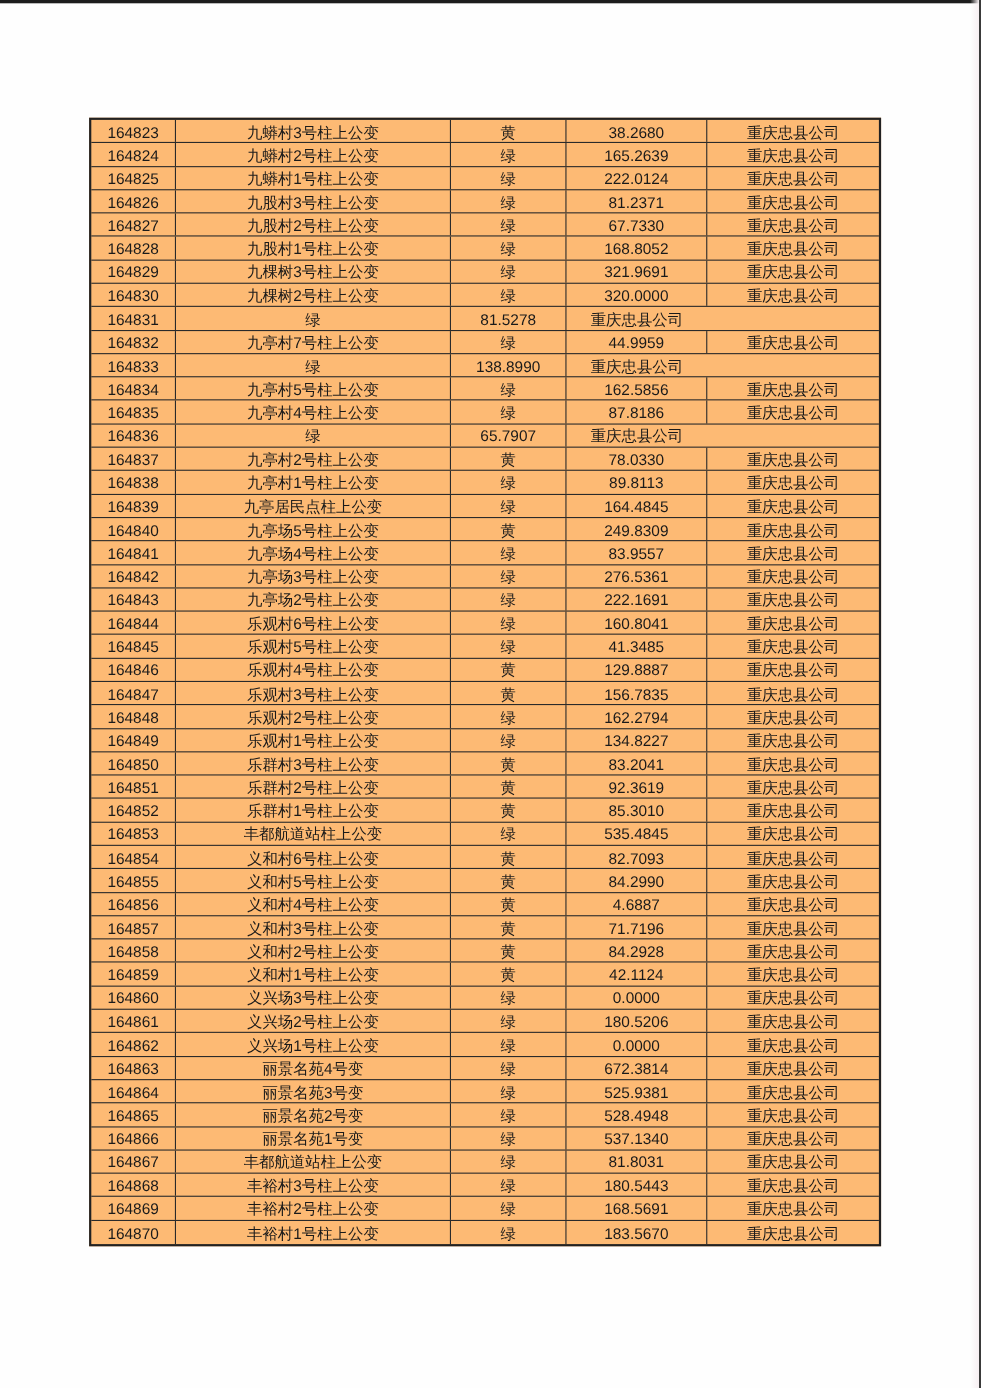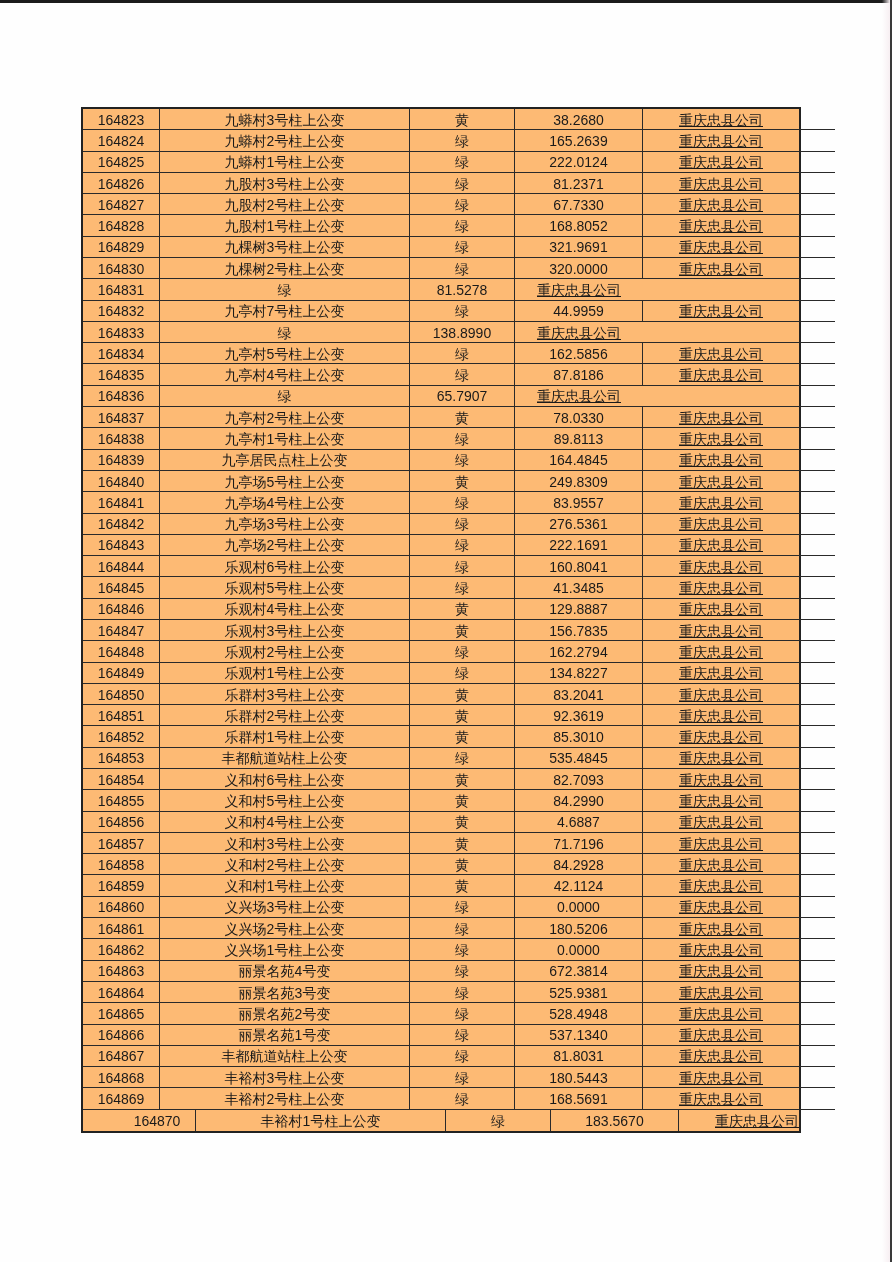--- a/index.html
+++ b/index.html
@@ -49,38 +49,36 @@
     background: #fdba74;
   }
   .t-row {
     display: grid;
     grid-template-columns: 77px 250px 105px 128px 156px;
     border-bottom: 1px solid #2a2a2a;
     box-sizing: border-box;
   }
   .t-row:last-child {
     border-bottom: none;
-    padding-left: 36px;
   }
   .t-cell {
     box-sizing: border-box;
     border-right: 1px solid #2a2a2a;
     display: flex;
     align-items: center;
     justify-content: center;
     font-size: 14px;
     color: #1a1a1a;
     white-space: nowrap;
     overflow: hidden;
     line-height: 1;
     padding-top: 1px;
   }
   .t-cell:last-child {
     border-right: none;
-    text-decoration: underline;
   }
 </style>
 </head>
 <body>
 
 <div class="page">
   <div class="edge-top"></div>
   <div class="edge-right-soft"></div>
   <div class="edge-right"></div>
   <div class="data-table" id="data-table">

